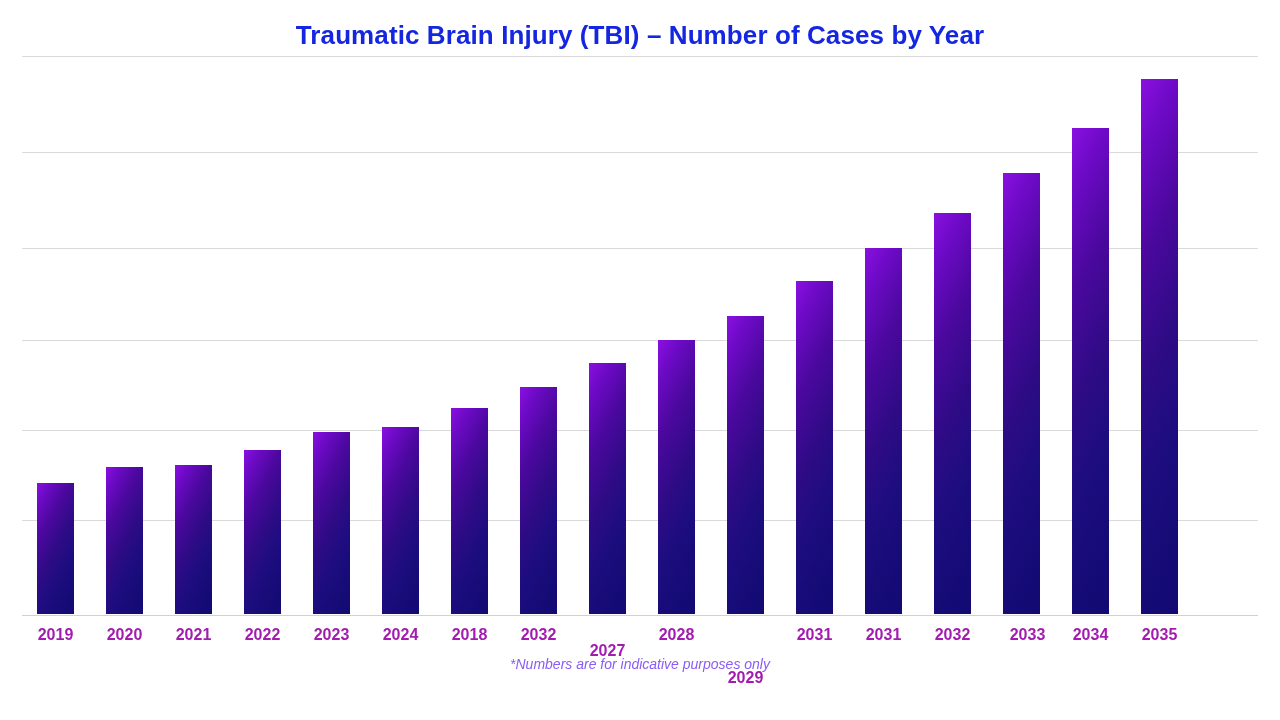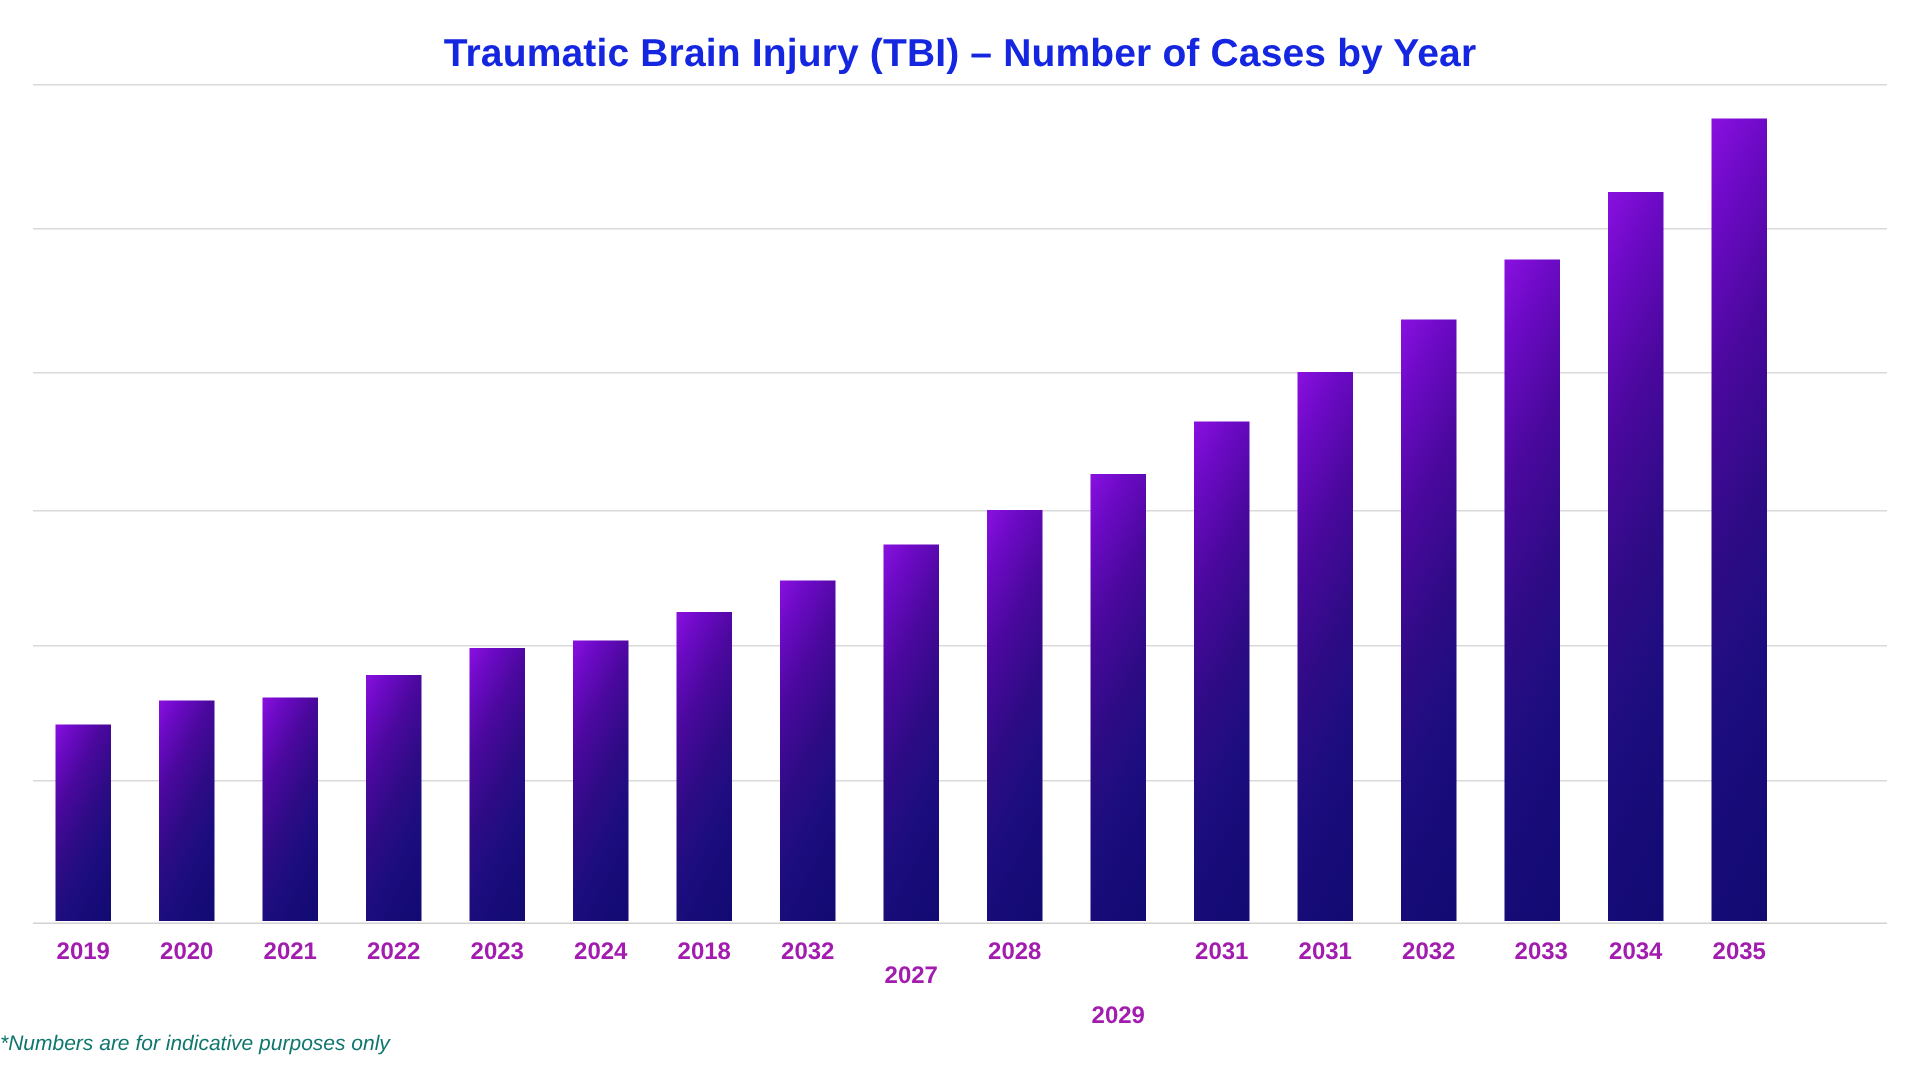--- a/index.html
+++ b/index.html
@@ -98,26 +98,26 @@
     font-size: 16px;
     font-weight: bold;
     color: #a21caf;
     white-space: nowrap;
   }
 
   
   #footnote {
     position: absolute;
     left: 0;
-    top: 687px;
+    top: 656px;
     width: 1280px;
-    text-align: left;
+    text-align: center;
     font-size: 14px;
     font-style: italic;
-    color: #0f766e;
+    color: #8b5cf6;
     white-space: nowrap;
   }
 </style>
 </head>
 <body>
 
 <div id="chart-root">
 
   <div id="chart-title">Traumatic Brain Injury (TBI) – Number of Cases by Year</div>
 

